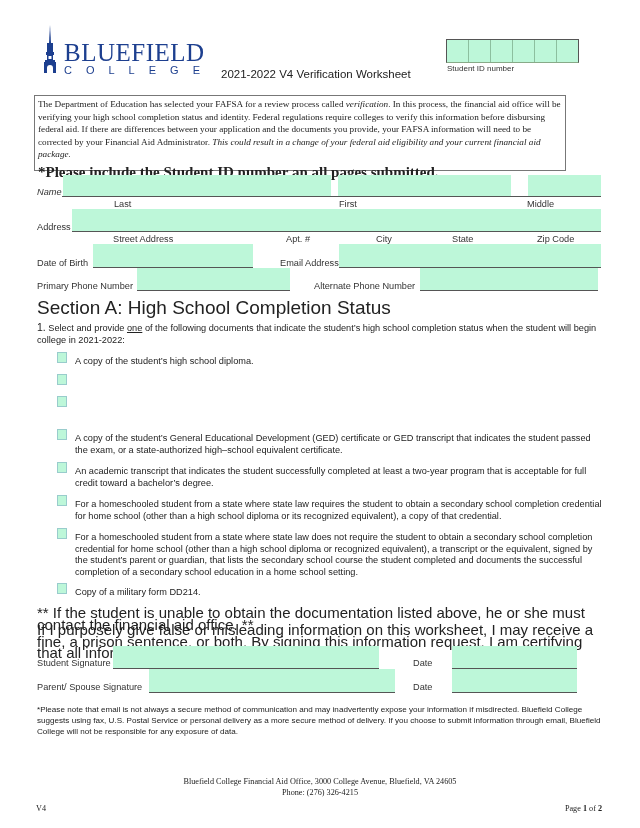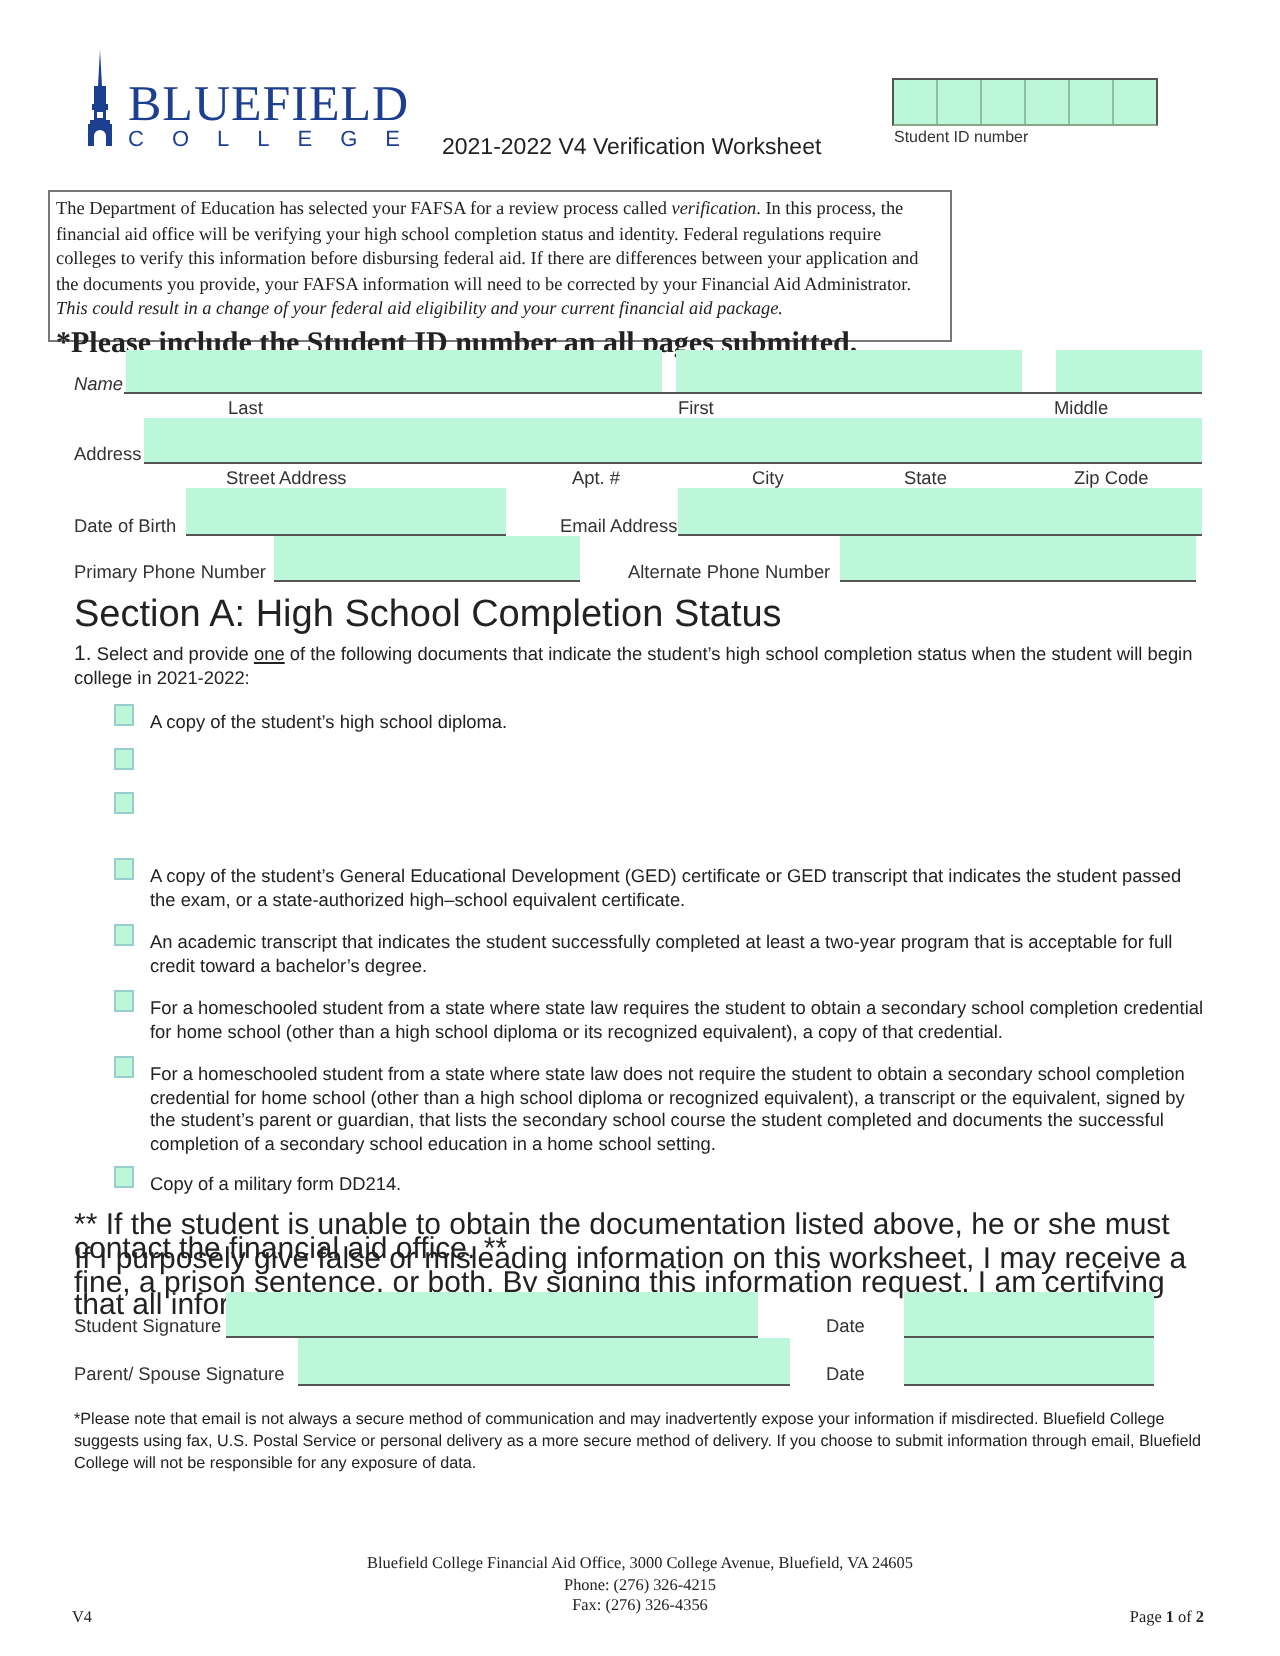--- a/index.html
+++ b/index.html
@@ -11,21 +11,21 @@
   
   .logo-word { color:#1d3f8f; font-family:"Liberation Serif", serif; font-size:25px; letter-spacing:0.5px; line-height:1; }
   .logo-sub { color:#1d3f8f; font-family:"Liberation Sans", sans-serif; font-size:11px; letter-spacing:14px; line-height:1; }
 
   .title { font-size:11.5px; color:#222; }
   .sid-box { display:flex; border:1px solid #555; border-bottom:1px solid #8a8; }
   .sid-cell { width:21px; height:22px; background:#bdf7d9; border-right:1px solid #8cbf9f; }
   .sid-cell:last-child { border-right:none; }
   .sid-label { font-size:8px; color:#333; }
 
-  .intro { left:24px; top:95px; width:452px; height:76px; border:1px solid #777; box-sizing:border-box; padding:2px 3px; font-family:"Liberation Serif", serif; font-size:9.2px; line-height:12.6px; color:#222; }
+  .intro { left:34px; top:95px; width:532px; height:76px; border:1px solid #777; box-sizing:border-box; padding:2px 3px; font-family:"Liberation Serif", serif; font-size:9.2px; line-height:12.6px; color:#222; }
   .intro .note { font-weight:bold; margin-top:5px; font-size:15px; }
 
   .lbl { font-size:9.2px; color:#333; white-space:nowrap; }
   .sublbl { font-size:9.2px; color:#333; white-space:nowrap; }
 
   .section-title { font-size:19px; color:#222; }
   .q1 { font-size:9.2px; line-height:11.5px; color:#222; }
   .opt { display:flex; align-items:flex-start; }
   .cb { width:10px; height:11px; background:#bdf7d9; border:1px solid #9cc; box-sizing:border-box; flex:none; }
   .opt-text { font-size:9.2px; line-height:11.5px; color:#222; }
@@ -145,18 +145,17 @@
 <div class="abs lbl" style="left:37px;top:682px;">Parent/ Spouse Signature</div>
 <div class="abs fill uline" style="left:149px;top:669px;width:246px;height:23px;"></div>
 <div class="abs lbl" style="left:413px;top:682px;">Date</div>
 <div class="abs fill uline" style="left:452px;top:669px;width:125px;height:23px;"></div>
 
 <div class="abs tiny" style="left:37px;top:704px;width:570px;">*Please note that email is not always a secure method of communication and may inadvertently expose your information if misdirected. Bluefield College suggests using fax, U.S. Postal Service or personal delivery as a more secure method of delivery. If you choose to submit information through email, Bluefield College will not be responsible for any exposure of data.</div>
 
 <div class="abs footer" style="left:120px;top:777px;width:400px;">
   <div>Bluefield College Financial Aid Office, 3000 College Avenue, Bluefield, VA 24605</div>
   <div>Phone: (276) 326-4215</div>
-  <div>Fax: (276) 326-4356</div>
 </div>
 <div class="abs footer" style="left:36px;top:804px;text-align:left;">V4</div>
 <div class="abs footer" style="left:540px;top:804px;width:62px;text-align:right;">
   <span>Page </span><b>1</b><span> of </span><b>2</b>
 </div>
 
 </body></html>

